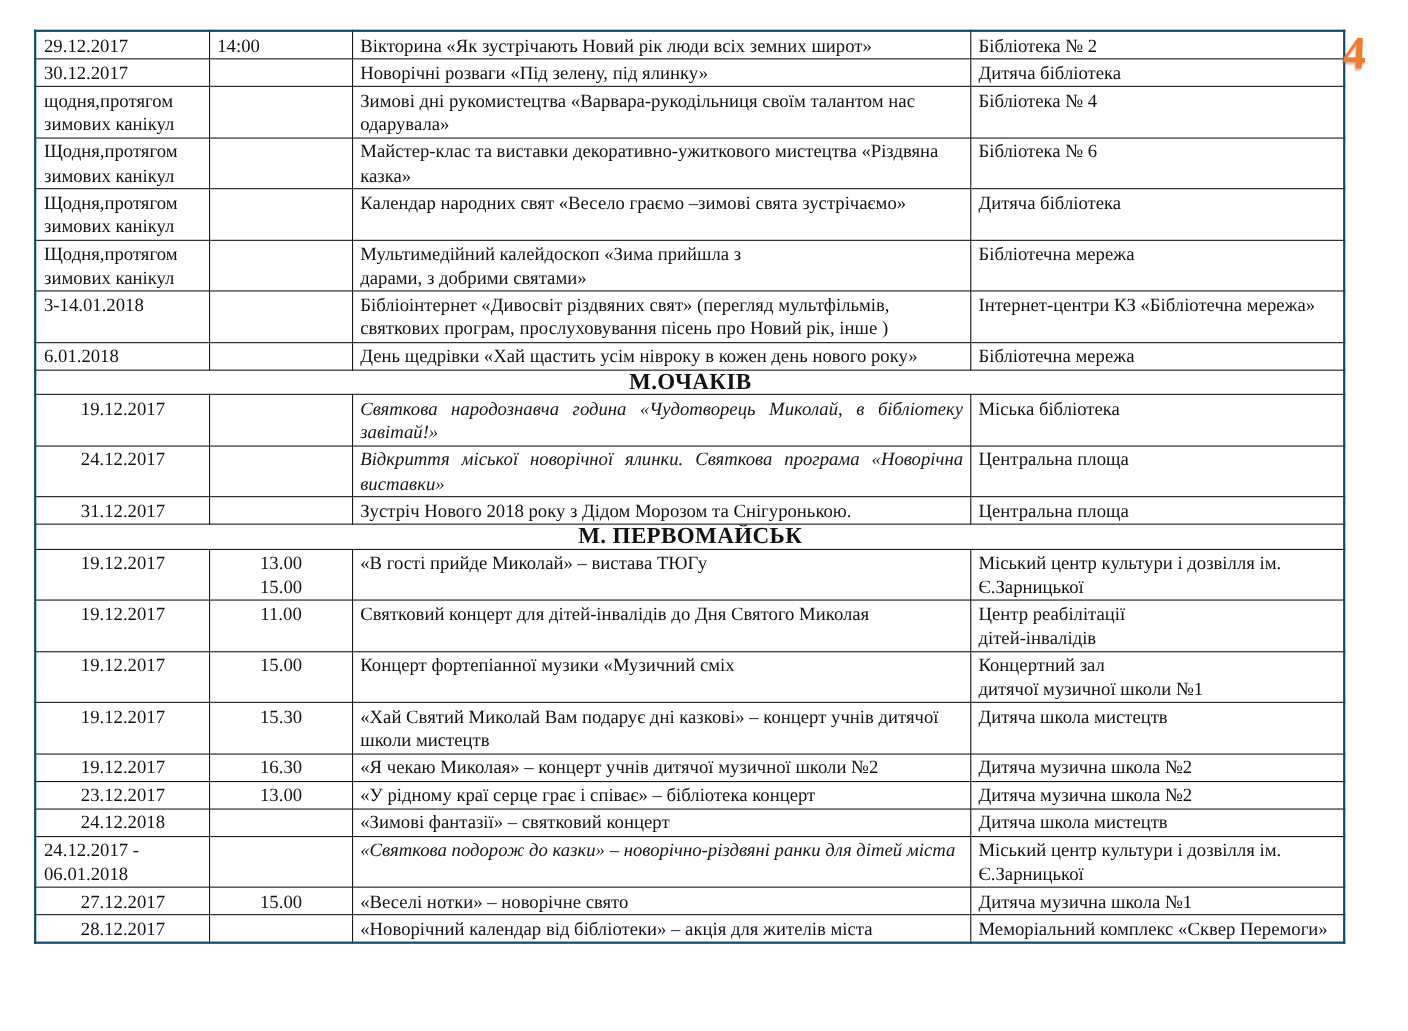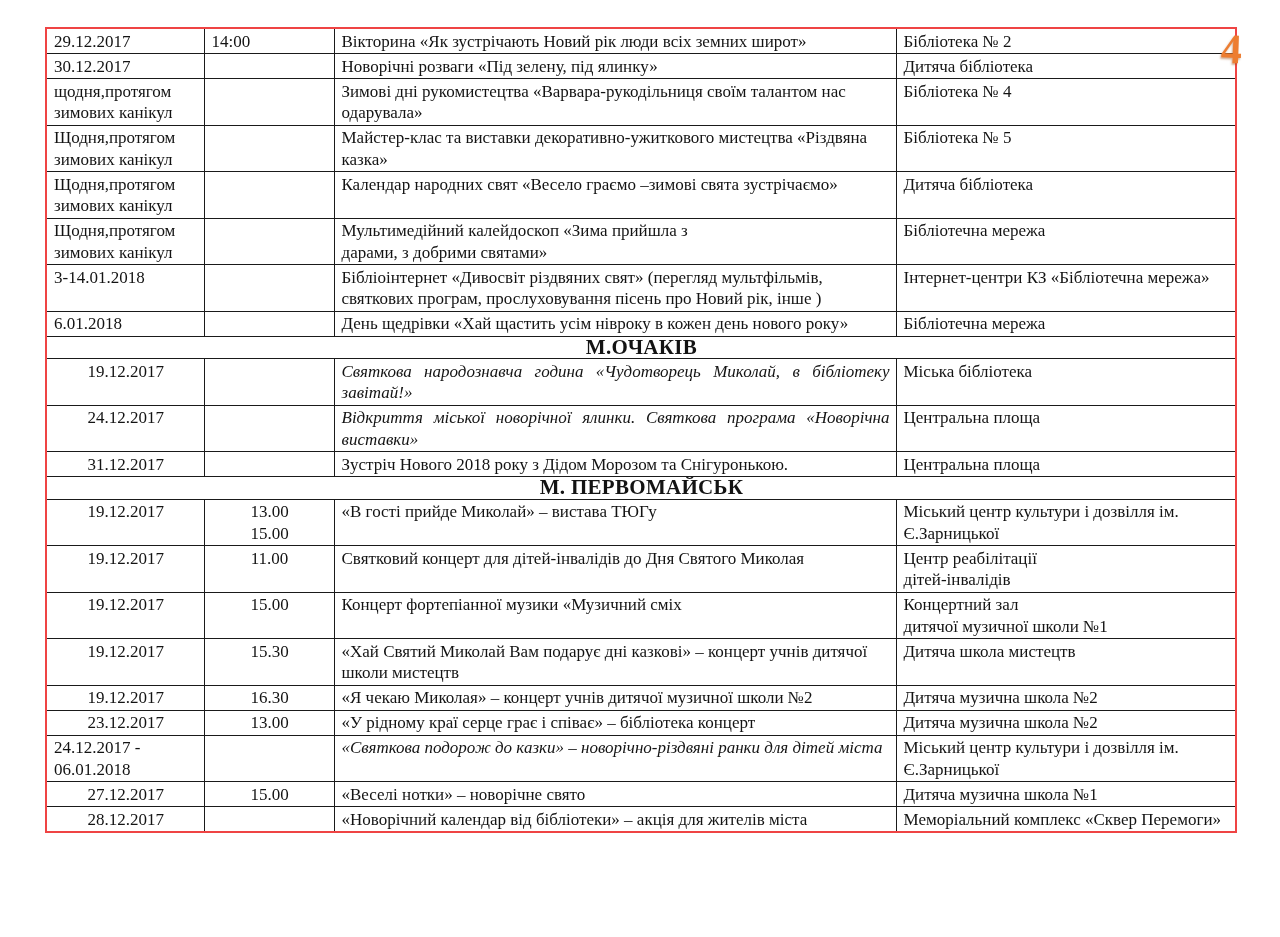--- a/index.html
+++ b/index.html
@@ -25,26 +25,26 @@
     font-size: 42px;
     font-weight: bold;
     color: #ed7d31;
     text-shadow: -1px 2px 2px rgba(160, 80, 25, 0.45);
     transform: rotate(2deg);
     z-index: 5;
     line-height: 1;
   }
   table.schedule {
     position: absolute;
-    left: 45px;
+    left: 31px;
     top: 27px;
     width: 1190px;
     border-collapse: collapse;
     table-layout: fixed;
-    border: 2px solid #ef4444;
+    border: 2px solid #0c4a6e;
   }
   table.schedule td {
     border: 1px solid #1a1a1a;
     vertical-align: top;
     padding: 1.5px 6px 1px 7px;
     font-size: 17px;
     line-height: 21.5px;
     white-space: pre-line;
     overflow: hidden;
   }
@@ -94,21 +94,21 @@
         <tr>
           <td class="align-left">щодня,протягом зимових канікул</td>
           <td class="align-left"></td>
           <td class="align-left">Зимові дні рукомистецтва  «Варвара-рукодільниця своїм талантом нас одарувала»</td>
           <td class="align-left">Бібліотека № 4</td>
         </tr>
         <tr>
           <td class="align-left">Щодня,протягом зимових канікул</td>
           <td class="align-left"></td>
           <td class="align-left">Майстер-клас  та виставки декоративно-ужиткового мистецтва «Різдвяна казка»</td>
-          <td class="align-left">Бібліотека № 5</td>
+          <td class="align-left">Бібліотека № 6</td>
         </tr>
         <tr>
           <td class="align-left">Щодня,протягом зимових канікул</td>
           <td class="align-left"></td>
           <td class="align-left">Календар народних свят «Весело граємо –зимові свята зустрічаємо»</td>
           <td class="align-left">Дитяча бібліотека</td>
         </tr>
         <tr>
           <td class="align-left">Щодня,протягом зимових канікул</td>
           <td class="align-left"></td>
@@ -185,20 +185,26 @@
           <td class="align-left">«Я чекаю Миколая» – концерт учнів дитячої музичної школи №2</td>
           <td class="align-left">Дитяча музична школа №2</td>
         </tr>
         <tr>
           <td class="align-center">23.12.2017</td>
           <td class="align-center">13.00</td>
           <td class="align-left">«У рідному краї серце грає і співає» – бібліотека концерт</td>
           <td class="align-left">Дитяча музична школа №2</td>
         </tr>
         <tr>
+          <td class="align-center">24.12.2018</td>
+          <td class="align-center"></td>
+          <td class="align-left">«Зимові фантазії» – святковий концерт</td>
+          <td class="align-left">Дитяча школа мистецтв</td>
+        </tr>
+        <tr>
           <td class="align-left">24.12.2017 - 06.01.2018</td>
           <td class="align-left"></td>
           <td class="justify">«Святкова подорож до казки» – новорічно-різдвяні ранки для дітей міста</td>
           <td class="align-left">Міський центр культури і дозвілля ім. Є.Зарницької</td>
         </tr>
         <tr>
           <td class="align-center">27.12.2017</td>
           <td class="align-center">15.00</td>
           <td class="align-left">«Веселі нотки» – новорічне свято</td>
           <td class="align-left">Дитяча музична школа №1</td>

